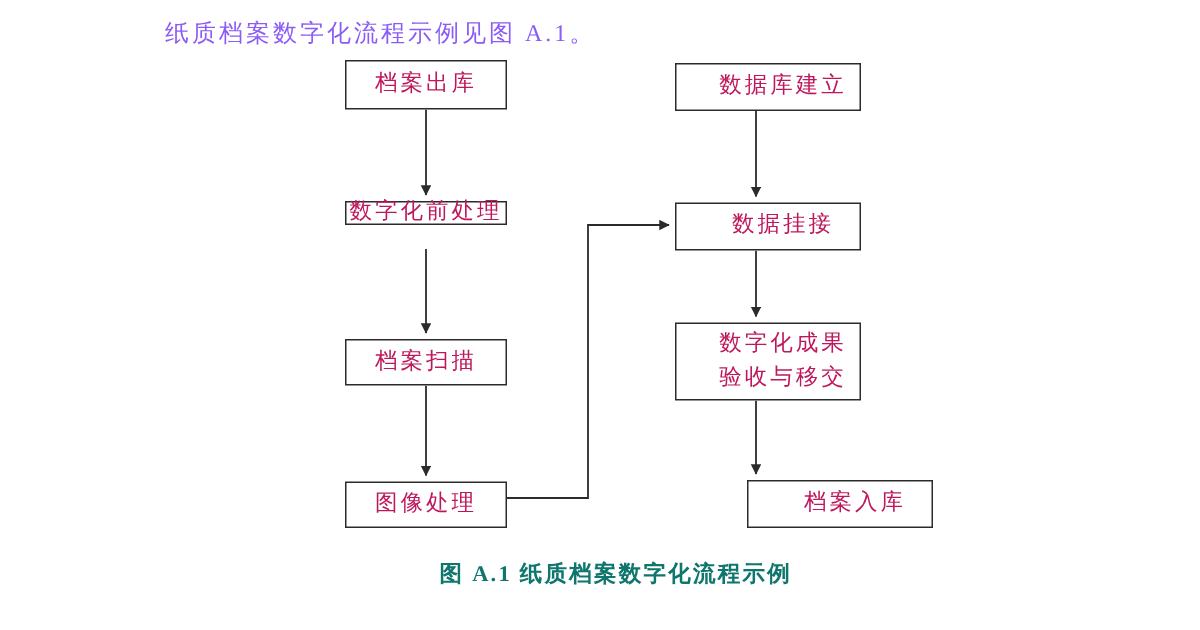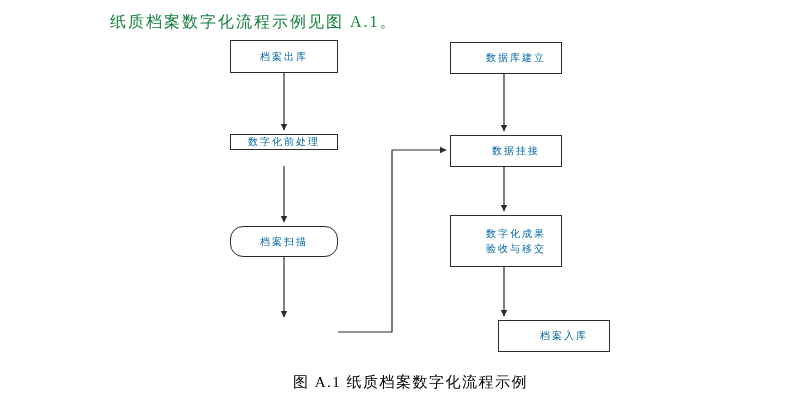--- a/index.html
+++ b/index.html
@@ -15,64 +15,64 @@
     font-family: "Liberation Serif", "DejaVu Serif", serif;
     color: #1e1e1e;
     overflow: hidden;
   }
   .intro-text {
     position: absolute;
     left: 110px;
     top: 12px;
     font-size: 16px;
     letter-spacing: 2px;
-    color: #15803d;
+    color: #8b5cf6;
     white-space: nowrap;
   }
   .flow-box {
     position: absolute;
     border: 1.5px solid #2b2b2b;
     background: #ffffff;
     display: flex;
     align-items: center;
     justify-content: center;
     text-align: center;
-    font-size: 10px;
+    font-size: 15px;
     letter-spacing: 2px;
     line-height: 1.55;
-    color: #0369a1;
+    color: #be185d;
     white-space: pre-line;
     box-sizing: border-box;
   }
   .col-left  { left: 230px; width: 108px; }
-  .col-right { left: 450px; width: 112px; padding-left: 20px; }
+  .col-right { left: 450px; width: 124px; padding-left: 20px; }
   #box-l0 { top: 40px;  height: 33px; }
   #box-l1 { top: 134px; height: 16px; }
-  #box-l2 { top: 226px; height: 31px; border-radius: 13px; }
+  #box-l2 { top: 226px; height: 31px; }
   #box-l3 { top: 321px; height: 31px; }
   #box-r0 { top: 42px;  height: 32px; }
   #box-r1 { top: 135px; height: 32px; }
   #box-r2 { top: 215px; height: 52px; }
   #box-r3 { top: 320px; height: 32px; margin-left: 48px; }
   .connector-layer {
     position: absolute;
     left: 0;
     top: 0;
     width: 800px;
     height: 420px;
     pointer-events: none;
   }
   .caption {
     position: absolute;
     left: 293px;
     top: 373px;
     font-size: 15px;
-    font-weight: normal;
+    font-weight: bold;
     letter-spacing: 1.5px;
-    color: #000000;
+    color: #0f766e;
     white-space: nowrap;
   }
 </style>
 </head>
 <body>
 
 <div id="page">
 
   <div class="intro-text">纸质档案数字化流程示例见图 A.1。</div>
 
@@ -90,20 +90,21 @@
     <line x1="504" y1="74" x2="504" y2="131" stroke="#2b2b2b" stroke-width="1.2" marker-end="url(#arrow)"></line>
     <line x1="504" y1="167" x2="504" y2="211" stroke="#2b2b2b" stroke-width="1.2" marker-end="url(#arrow)"></line>
     <line x1="504" y1="267" x2="504" y2="316" stroke="#2b2b2b" stroke-width="1.2" marker-end="url(#arrow)"></line>
 
     <polyline points="338,332 392,332 392,150 446,150" fill="none" stroke="#2b2b2b" stroke-width="1.2" marker-end="url(#arrow)"></polyline>
   </svg>
 
   <div id="box-l0" class="flow-box col-left">档案出库</div>
   <div id="box-l1" class="flow-box col-left">数字化前处理</div>
   <div id="box-l2" class="flow-box col-left">档案扫描</div>
+  <div id="box-l3" class="flow-box col-left">图像处理</div>
 
   <div id="box-r0" class="flow-box col-right">数据库建立</div>
   <div id="box-r2" class="flow-box col-right">数字化成果
 验收与移交</div>
   <div id="box-r1" class="flow-box col-right">数据挂接</div>
   <div id="box-r3" class="flow-box col-right">档案入库</div>
 
   <div class="caption">图 A.1  纸质档案数字化流程示例</div>
 
 </div>

